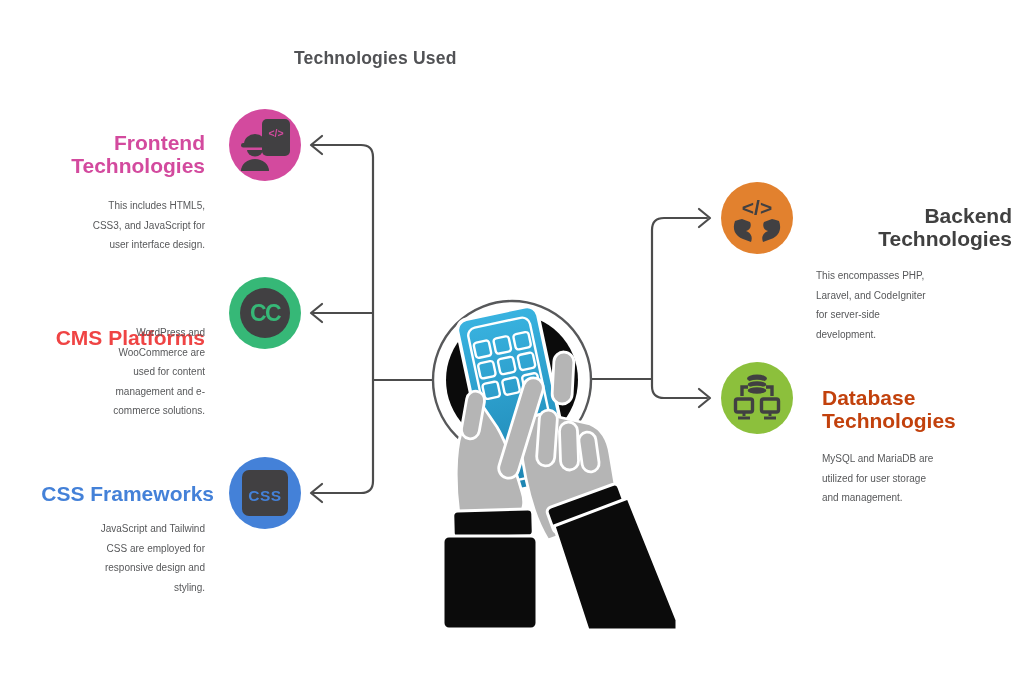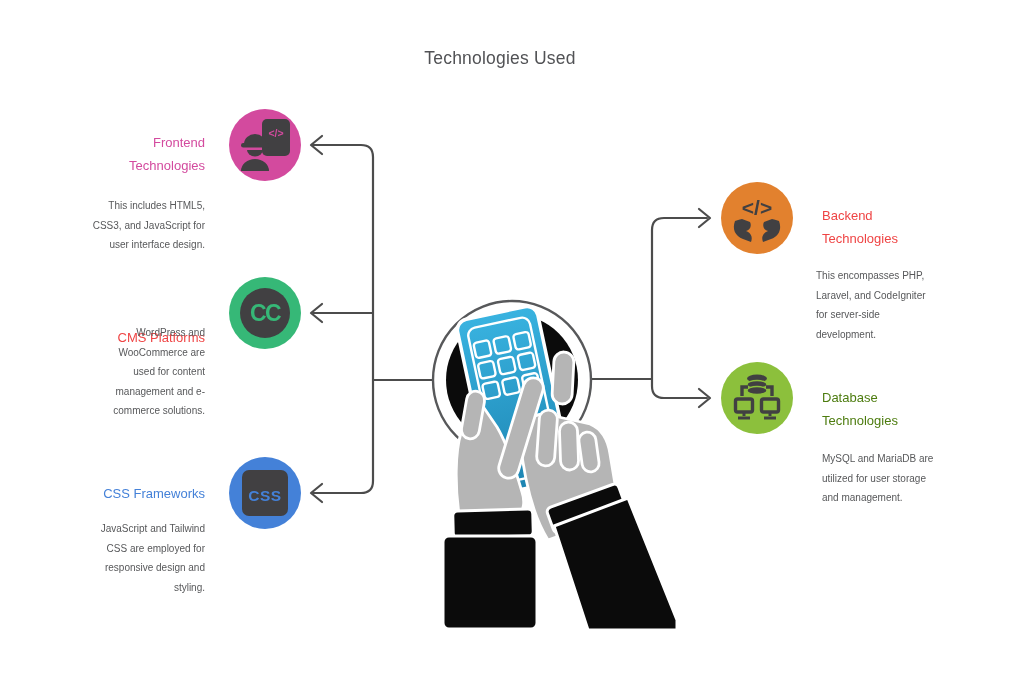--- a/index.html
+++ b/index.html
@@ -1,38 +1,38 @@
 <!DOCTYPE html>
 <html><head>
 <meta charset="utf-8">
 <style>
   html,body{margin:0;padding:0;background:#fff;}
   .canvas{
     position:relative;width:1024px;height:676px;background:#ffffff;
     font-family:"Liberation Sans",sans-serif;overflow:hidden;
   }
   .title{
-    position:absolute;left:300px;top:48px;width:400px;text-align:center;
-    font-size:17.5px;font-weight:normal;color:#515255;letter-spacing:.2px;
+    position:absolute;left:294px;top:48px;width:400px;
+    font-size:17.5px;font-weight:bold;color:#515255;letter-spacing:.2px;
   }
   .heading{
-    position:absolute;font-size:13px;font-weight:normal;line-height:23px;
+    position:absolute;font-size:21px;font-weight:bold;line-height:23px;
     white-space:pre-line;
   }
   .body{
     position:absolute;font-size:10px;line-height:19.5px;color:#57585a;
     white-space:pre-line;
   }
   .align-r{text-align:right;}
   .icon{position:absolute;width:72px;height:72px;}
   .c-frontend{color:#d34a9e;}
   .c-cms{color:#ef4444;margin-top:26px;}
   .c-css{color:#4481d8;}
-  .c-backend{color:#ef4444;}
-  .c-database{color:#4d7c0f;}
+  .c-backend{color:#404040;text-align:right;}
+  .c-database{color:#c2410c;}
   svg text{font-family:"Liberation Sans",sans-serif;}
 </style>
 </head>
 <body>
 
 <div class="canvas">
 
   <svg width="1024" height="676" viewBox="0 0 1024 676" style="position:absolute;left:0;top:0">
     <defs>
       <linearGradient id="phoneGrad" x1="0" y1="0" x2="0" y2="1">
@@ -149,21 +149,21 @@
 management and e-
 commerce solutions.</div>
   </div>
 
   <div>
     <svg class="icon" style="left:229px;top:457px" viewBox="0 0 72 72">
       <circle cx="36" cy="36" r="36" fill="#4481d8"></circle>
       <rect x="13" y="13" width="46" height="46" rx="7" fill="#414042"></rect>
       <text x="36" y="43.5" text-anchor="middle" font-size="15.5" font-weight="bold" letter-spacing="0.5" fill="#4481d8">CSS</text>
     </svg>
-    <div class="heading align-r c-css" style="left:15px;top:482px;width:190px">CSS Frameworks</div>
+    <div class="heading align-r c-css" style="left:24px;top:482px;width:190px">CSS Frameworks</div>
     <div class="body align-r" style="left:25px;top:519px;width:180px">JavaScript and Tailwind
 CSS are employed for
 responsive design and
 styling.</div>
   </div>
 
   <div>
     <svg class="icon" style="left:721px;top:182px" viewBox="0 0 72 72">
       <circle cx="36" cy="36" r="36" fill="#e2812e"></circle>
       <text x="36" y="33" text-anchor="middle" font-size="21" font-weight="bold" fill="#414042">&lt;/&gt;</text>

